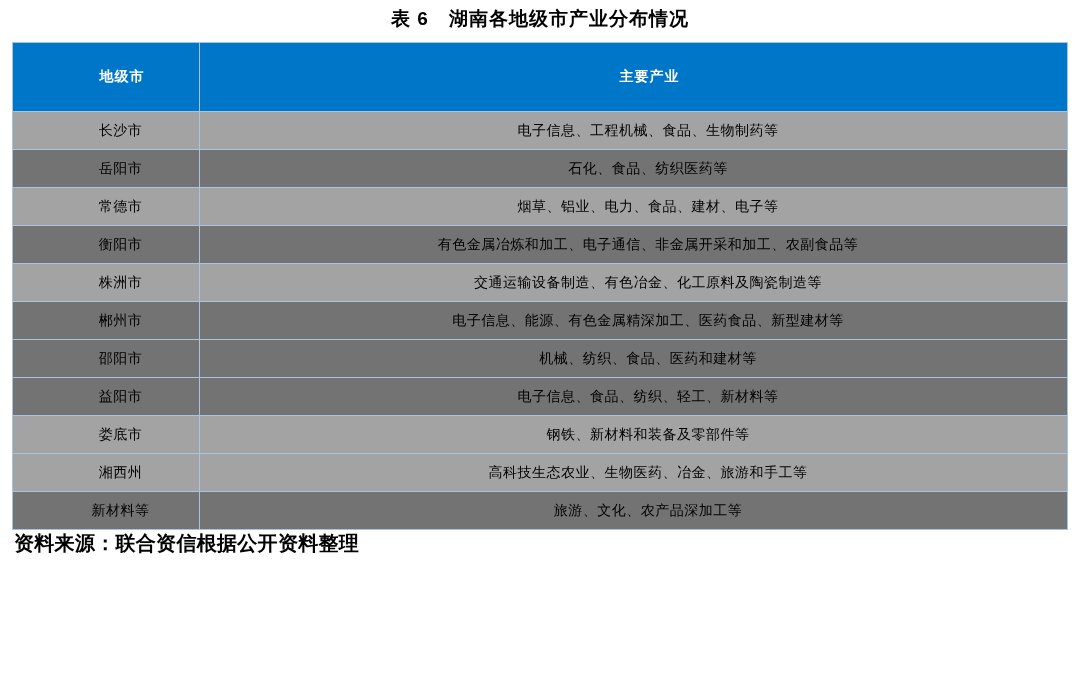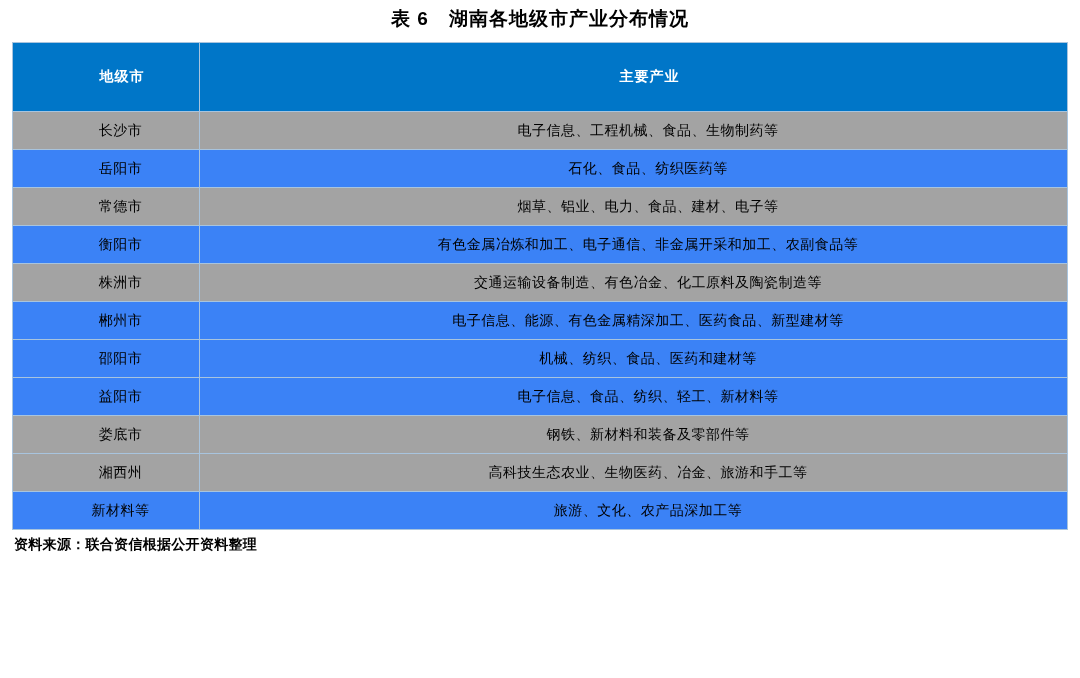--- a/index.html
+++ b/index.html
@@ -56,34 +56,34 @@
   thead th.col-city {
     width: 152px;
   }
   tbody td {
     height: 37px;
     line-height: 37px;
     padding: 0 4px;
     letter-spacing: 0.5px;
   }
   tbody tr.shaded td {
-    background: #3b82f6;
+    background: #737373;
     margin-top: 26px;
   }
   tbody tr.plain td {
     background: #a3a3a3;
   }
   tbody td.city-cell {
     width: 152px;
   }
   .source-note {
-    font-size: 14px;
+    font-size: 20px;
     font-family: "Liberation Sans", "DejaVu Sans", sans-serif;
     font-weight: bold;
-    padding-top: 6px;
+    padding-top: 0;
     padding-left: 2px;
     color: #000000;
     letter-spacing: 0.3px;
   }
 </style>
 </head>
 <body>
 
 <div class="page">
 

